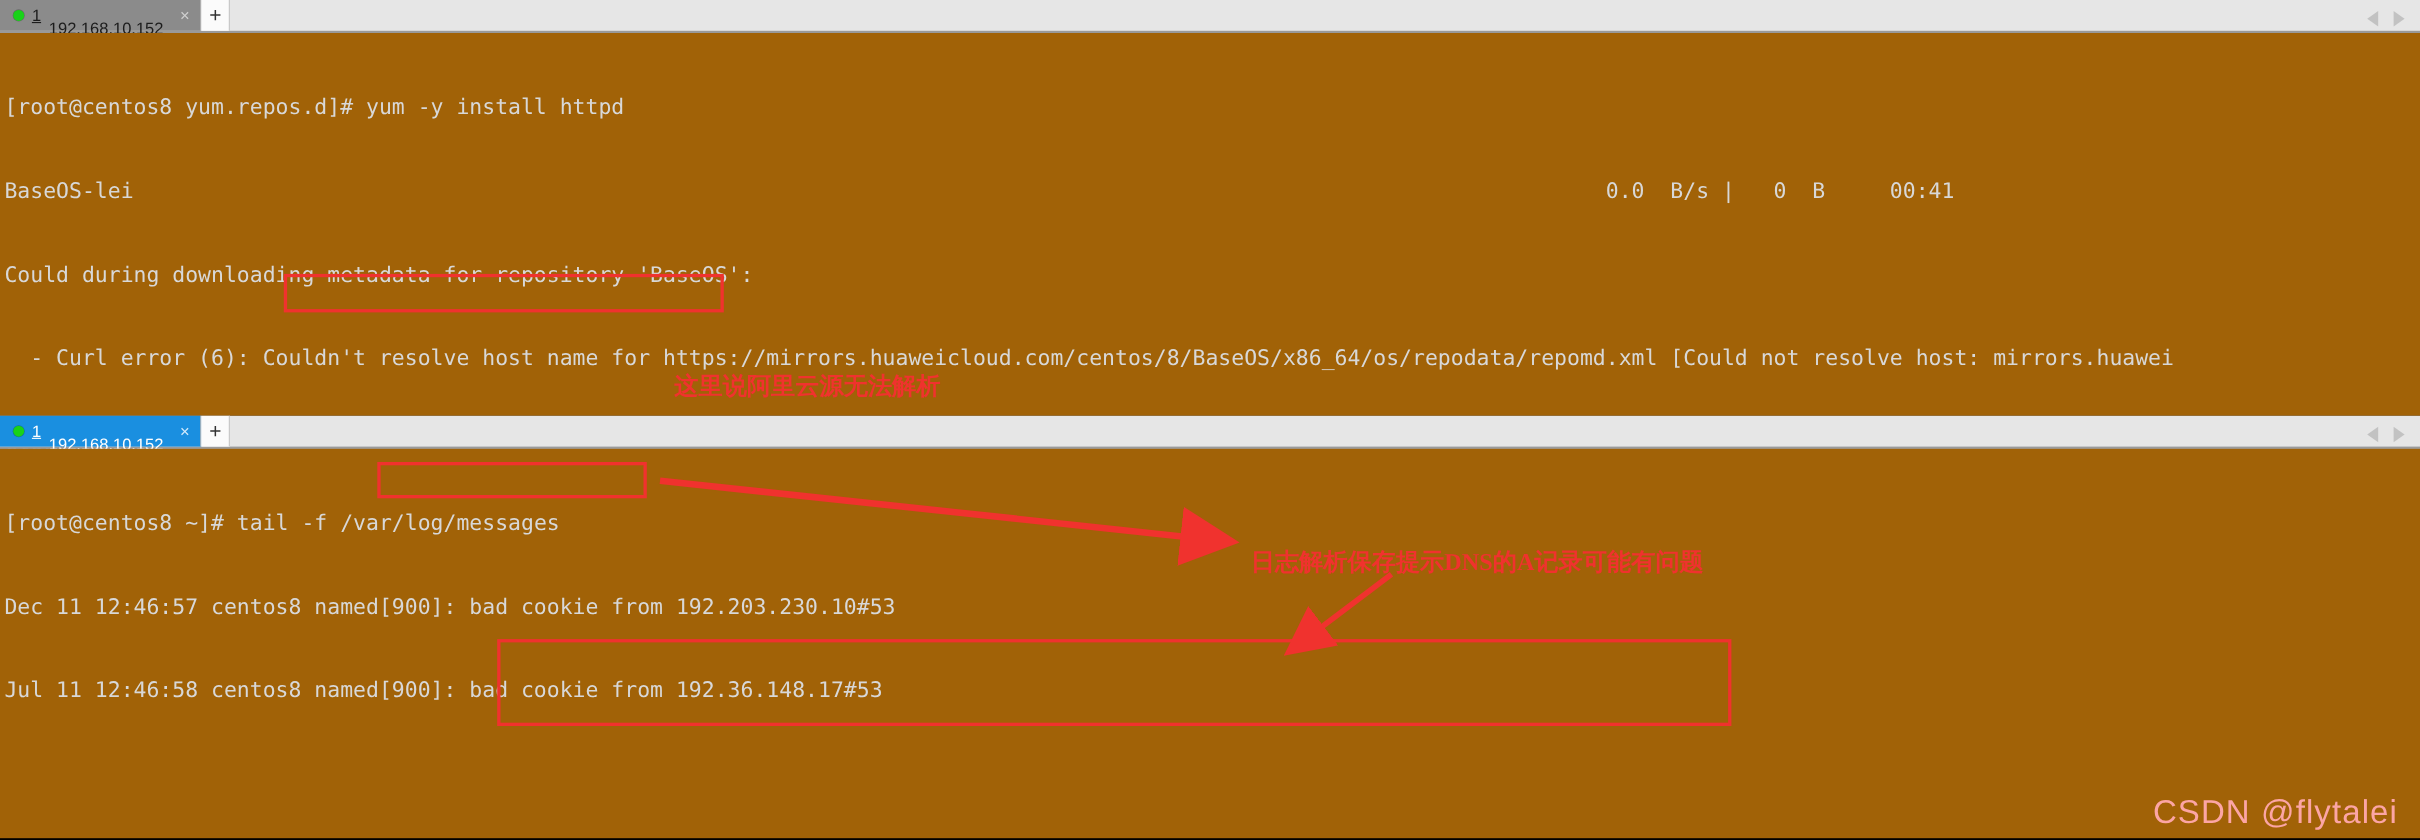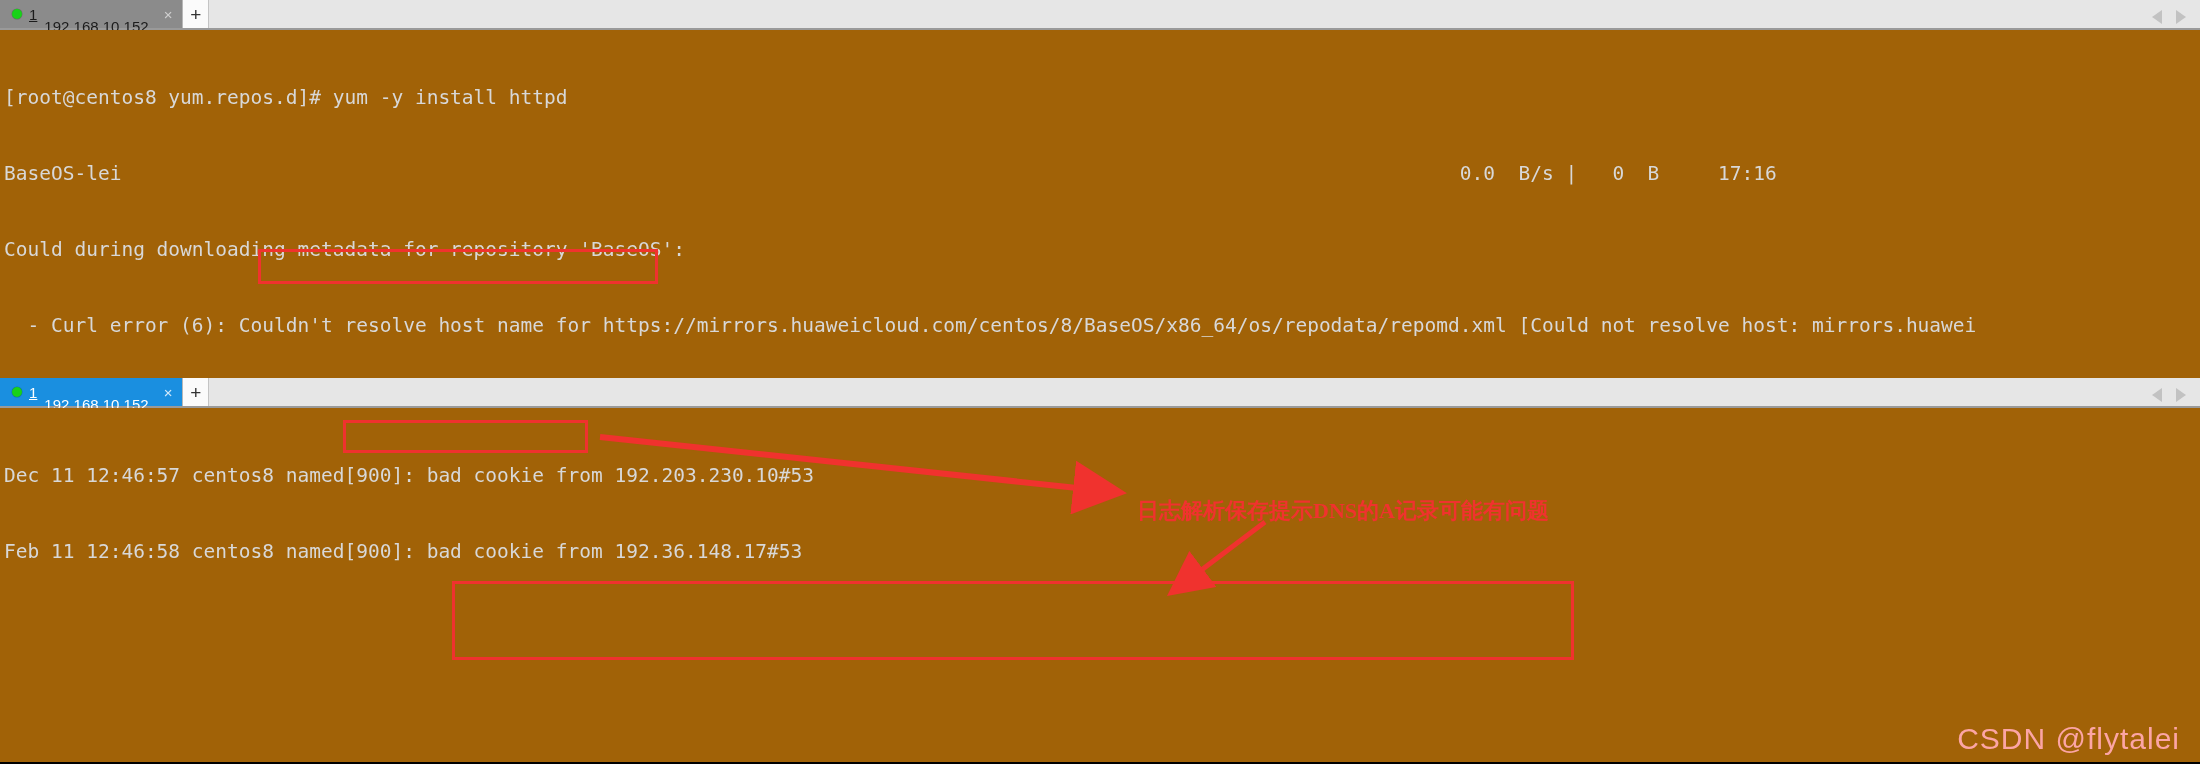--- a/index.html
+++ b/index.html
@@ -127,21 +127,21 @@
     <div class="tab-new">+</div>
     <div class="tabbar-spacer"></div>
     <div class="tab-arrows">
       <span class="tri tri-l"></span>
       <span class="tri tri-r"></span>
     </div>
   </div>
 
   <div class="term term-1">
     <div class="line">[root@centos8 yum.repos.d]# yum -y install httpd</div>
-    <div class="line">BaseOS-lei                                                                                                                  0.0  B/s |   0  B     17:16</div>
+    <div class="line">BaseOS-lei                                                                                                                  0.0  B/s |   0  B     00:41</div>
     <div class="line">Could during downloading metadata for repository 'BaseOS':</div>
     <div class="line">  - Curl error (6): Couldn't resolve host name for https://mirrors.huaweicloud.com/centos/8/BaseOS/x86_64/os/repodata/repomd.xml [Could not resolve host: mirrors.huawei</div>
     <div class="line">cloud.com]</div>
     <div class="line">  - Curl error (6): Couldn't resolve host name for https://mirrors.aliyun.com/centos/8/BaseOS/x86_64/os/repodata/repomd.xml [Could not resolve host: mirrors.aliyun.com]</div>
     <div class="line">  - Curl error (6): Couldn't resolve host name for https://mirrors.cloud.tencent.com/centos/8/BaseOS/x86_64/os/repodata/repomd.xml [Could not resolve host: mirrors.clou</div>
     <div class="line">d.tencent.com]</div>
     <div class="line">  - Curl error (6): Couldn't resolve host name for https://mirror.tuna.tsinghua.edu.cn/centos/8/BaseOS/x86_64/os/repodata/repomd.xml [Could not resolve host: mirror.tun</div>
     
     
     
@@ -156,22 +156,23 @@
     </div>
     <div class="tab-new">+</div>
     <div class="tabbar-spacer"></div>
     <div class="tab-arrows">
       <span class="tri tri-l"></span>
       <span class="tri tri-r"></span>
     </div>
   </div>
 
   <div class="term term-2">
+    <div class="line"><span>[root@centos8 ~]# </span><span>tail -f </span><span>/var/log/messages</span></div>
     <div class="line">Dec 11 12:46:57 centos8 named[900]: bad cookie from 192.203.230.10#53</div>
-    <div class="line">Feb 11 12:46:58 centos8 named[900]: bad cookie from 192.36.148.17#53</div>
+    <div class="line">Jul 11 12:46:58 centos8 named[900]: bad cookie from 192.36.148.17#53</div>
     
     
     
     
     
     
     
     
   </div>
 
@@ -188,19 +189,20 @@
         <marker id="ah" markerWidth="9" markerHeight="9" refX="7" refY="4.5" orient="auto">
           <path d="M0,0 L9,4.5 L0,9 z" fill="#f0322e"></path>
         </marker>
       </defs>
 
       <line x1="600" y1="437" x2="1115" y2="492" stroke="#f0322e" stroke-width="6" marker-end="url(#ah)"></line>
 
       <line x1="1265" y1="522" x2="1175" y2="590" stroke="#f0322e" stroke-width="5" marker-end="url(#ah)"></line>
     </svg>
 
+    <div class="anno" style="left:613px; top:336px;">这里说阿里云源无法解析</div>
 
     <div class="anno" style="left:1137px; top:496px;font-family:Liberation Serif, serif;">日志解析保存提示DNS的A记录可能有问题</div>
 
     <div class="watermark">CSDN @flytalei</div>
   </div>
 
 </div>
 
 </body></html>

